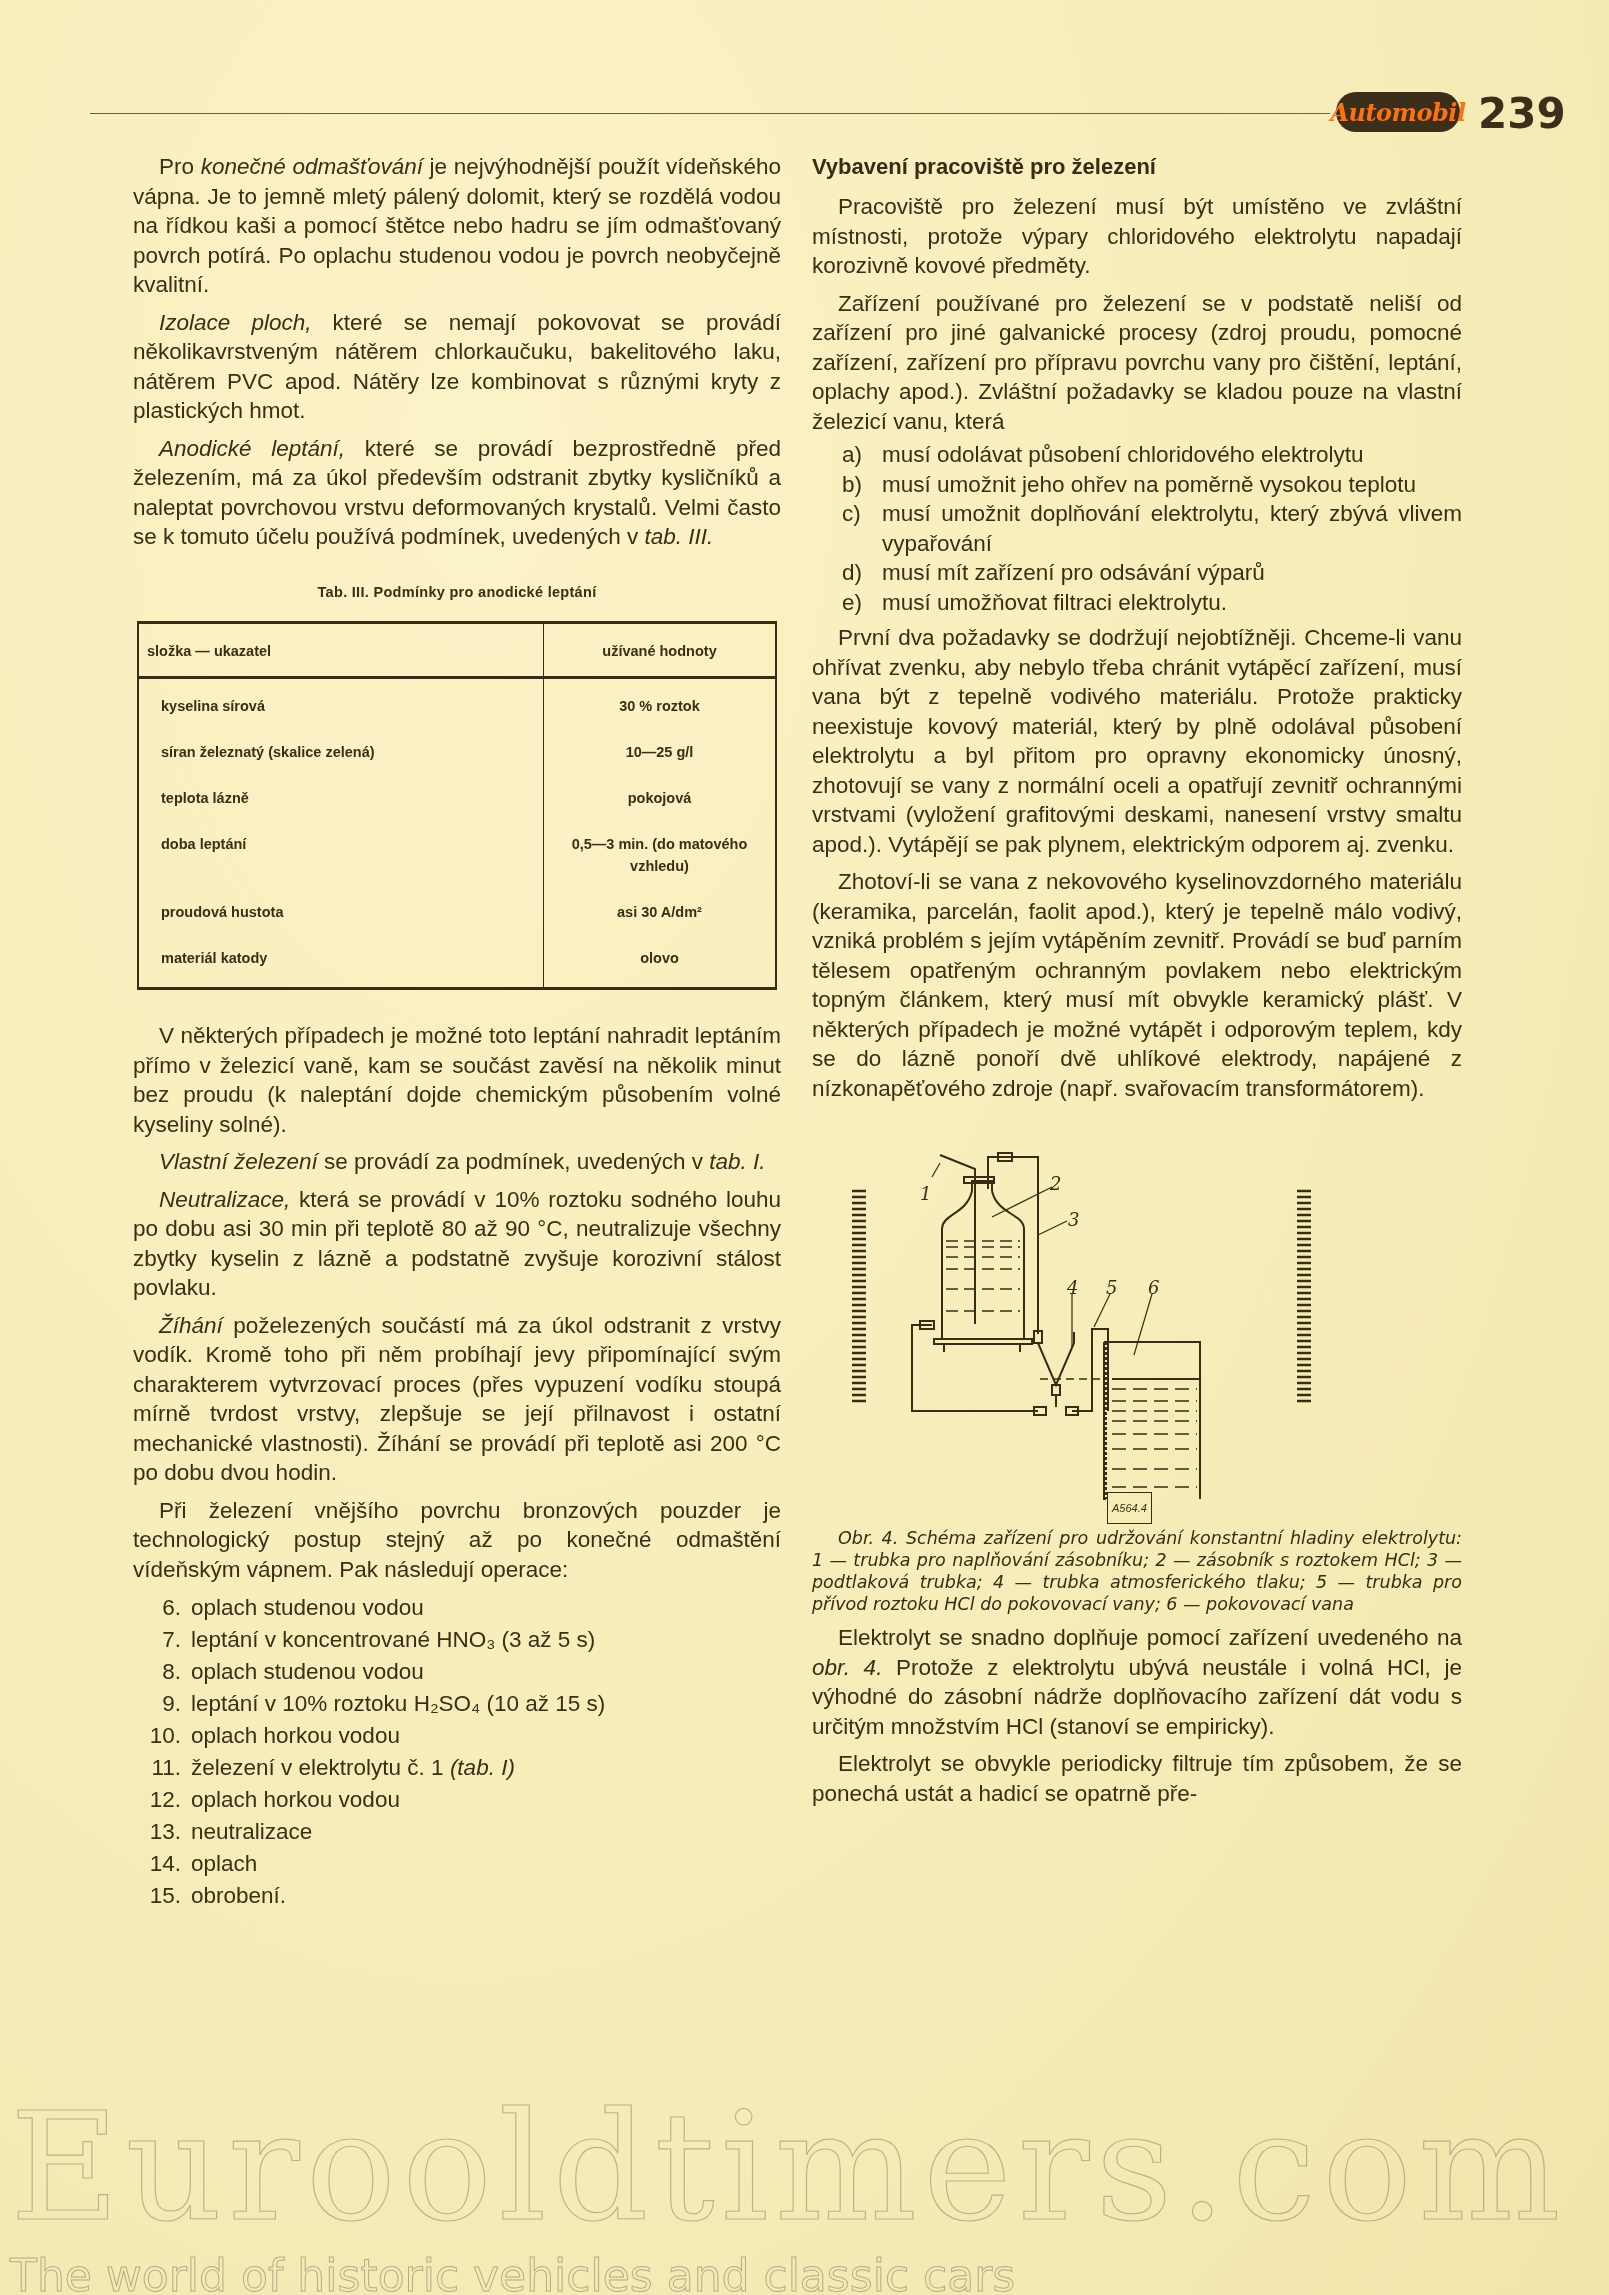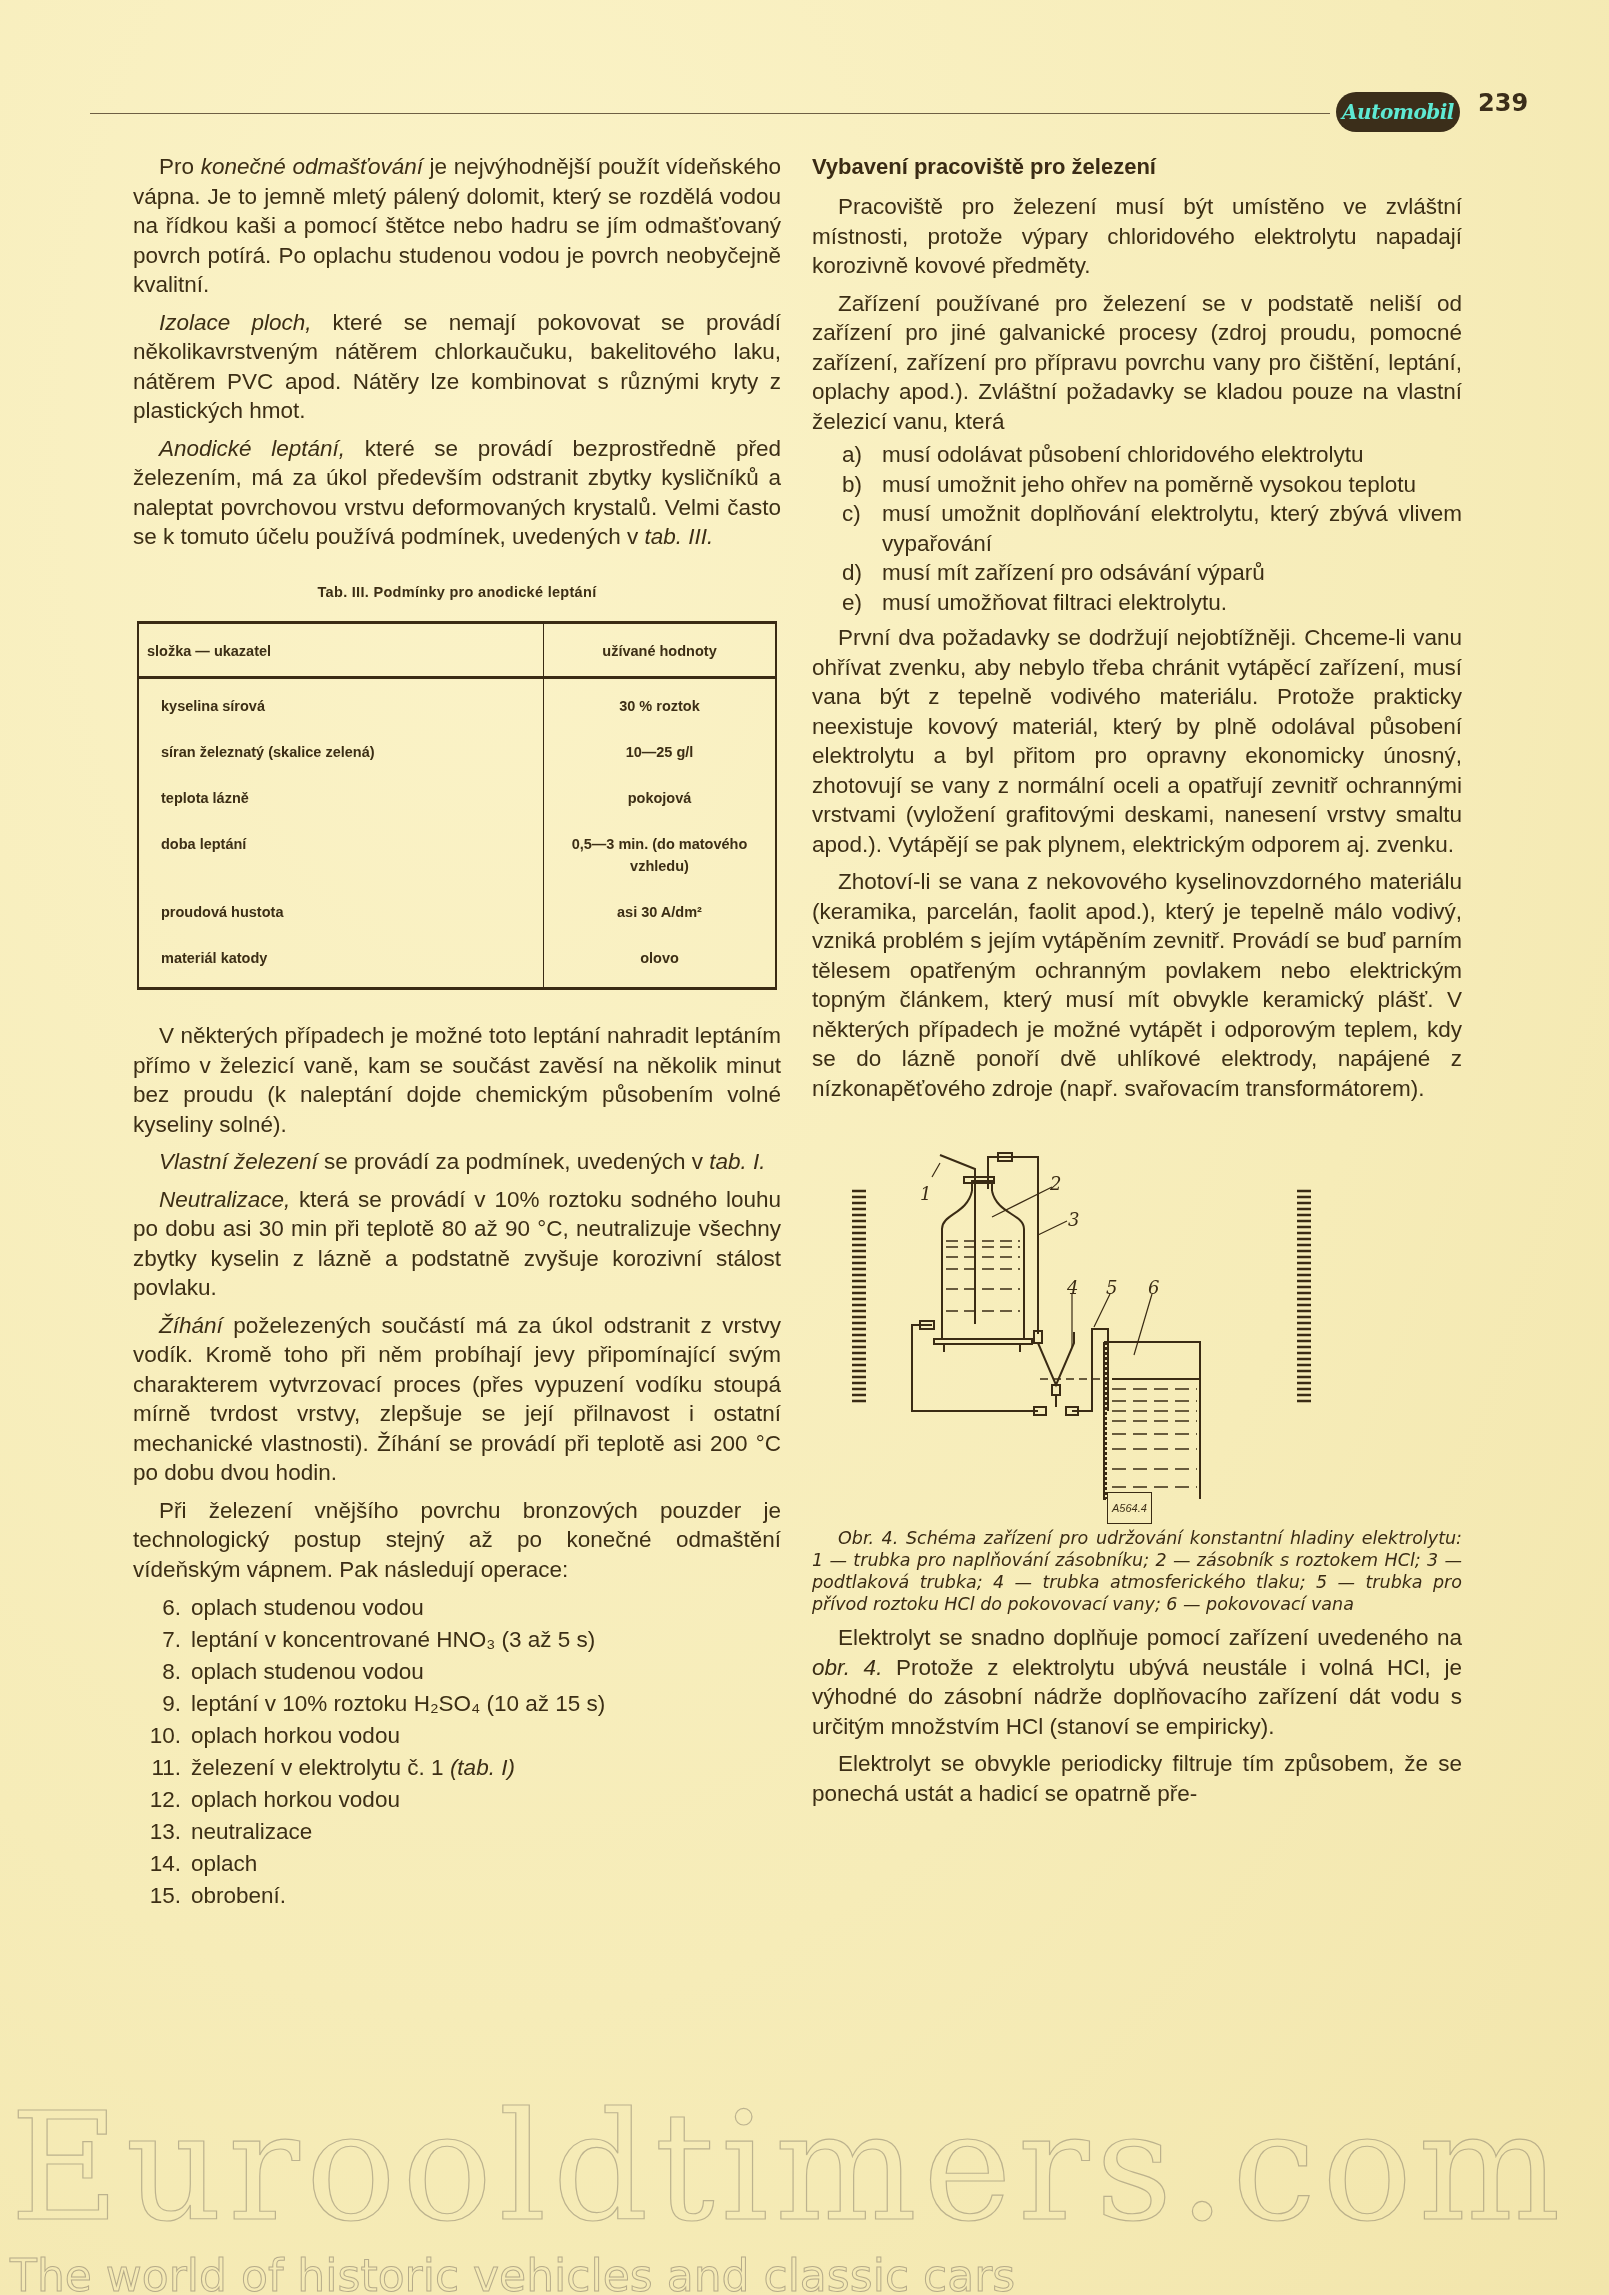--- a/index.html
+++ b/index.html
@@ -5,23 +5,23 @@
   html, body { margin: 0; padding: 0; }
   body {
     width: 1609px; height: 2295px; position: relative; overflow: hidden;
     background: #f8efbf;
     background-image: radial-gradient(ellipse at 30% 20%, #fbf3c8 0%, #f6ecb8 60%, #f2e5ab 100%);
     color: #3a2b14;
     font-family: "Liberation Sans", sans-serif;
   }
   .rule-top { position: absolute; left: 90px; top: 113px; width: 1240px; height: 1px; background: #6e5f44; }
   .logo { position: absolute; left: 1336px; top: 92px; width: 124px; height: 40px; background: #3b2e1a; border-radius: 20px;
-    color: #5eead4; font-family: "DejaVu Serif", serif; font-style: italic; font-weight: bold; font-size: 20px;
+    color: #f97316; font-family: "DejaVu Serif", serif; font-style: italic; font-weight: bold; font-size: 24px;
     display: flex; align-items: center; justify-content: center; letter-spacing: -0.5px; }
-  .page-num { position: absolute; left: 1478px; top: 89px; font-family: "DejaVu Sans", sans-serif; font-weight: bold; font-size: 24px; color: #3b2e1a; }
+  .page-num { position: absolute; left: 1478px; top: 89px; font-family: "DejaVu Sans", sans-serif; font-weight: bold; font-size: 42px; color: #3b2e1a; }
 
   .col { position: absolute; font-family: "Liberation Sans", sans-serif; font-size: 22.5px; line-height: 29.5px; text-align: justify; color: #3c2e15; }
   .col-left { left: 133px; top: 152px; width: 648px; }
   .col-right { left: 812px; top: 152px; width: 650px; }
   .col p { margin: 0 0 8px 0; text-indent: 26px; }
   .col p.noind { text-indent: 0; }
   .col em { font-style: italic; }
   h2 { margin: 0 0 10px 0; text-align: left; font-size: 22px; font-weight: bold; color: #3a2b14; line-height: 30px; }
 
   .tab-caption { text-align: center; font-size: 14.5px; font-weight: bold; margin: 26px 0 14px 0; letter-spacing: 0.3px; text-indent: 0; }

